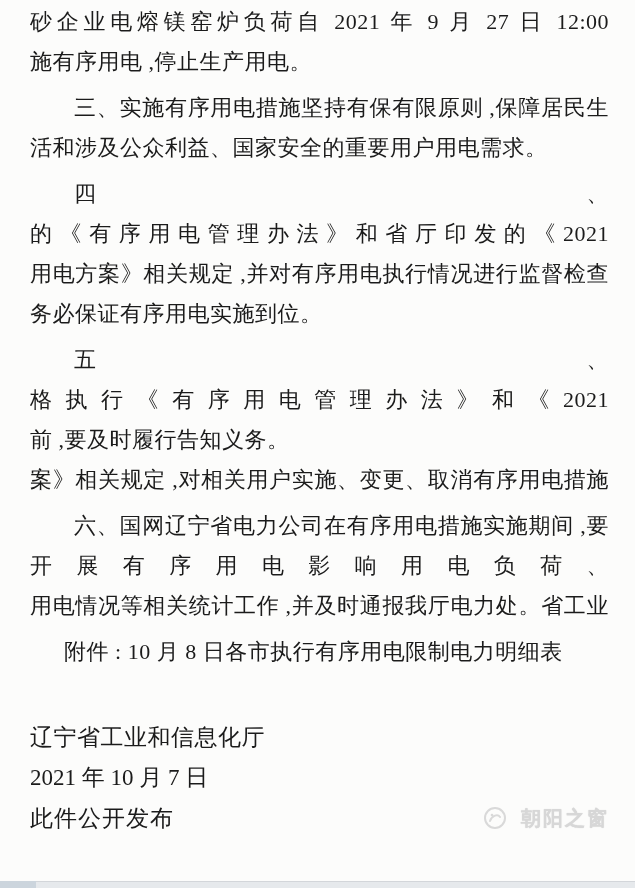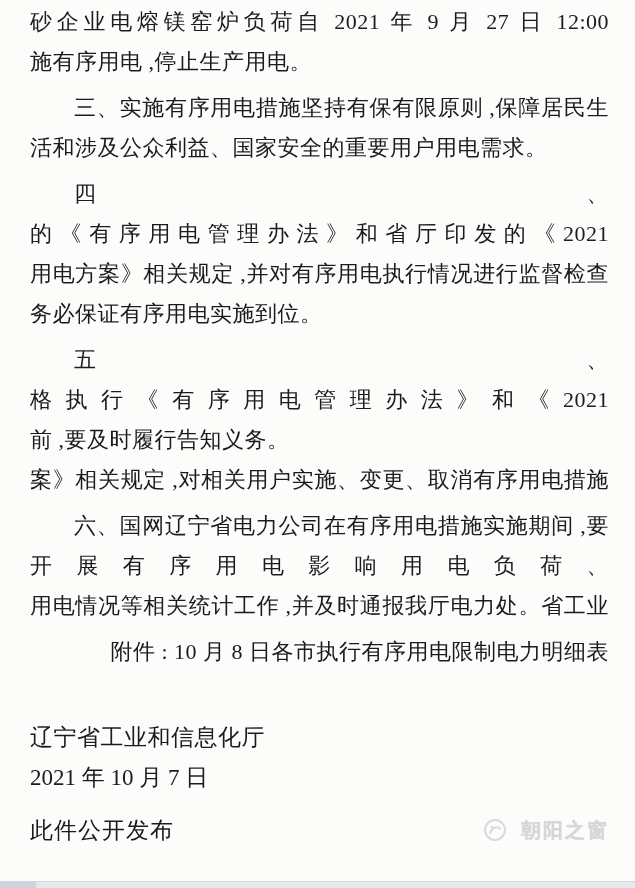--- a/index.html
+++ b/index.html
@@ -24,39 +24,39 @@
     white-space: normal;
     word-break: keep-all;
     letter-spacing: 0.5px;
   }
   .jf {
     text-align: justify;
     text-align-last: justify;
     text-justify: inter-ideograph;
   }
   .ind { text-indent: 2em; }
-  .ind-s { text-indent: 1.55em; text-align: right; }
+  .ind-s { text-indent: 1.55em; }
   .sig-issuer {
     font-size: 23px;
     line-height: 40px;
     height: 40px;
     text-align: left;
     padding-right: 99px;
     margin-top: 46px;
     letter-spacing: 0.5px;
   }
   .sig-date {
     font-size: 23px;
     line-height: 40px;
     height: 40px;
     text-align: left;
     padding-right: 113px;
   }
   .footer-row {
-    margin-top: 12px;
+    margin-top: 0;
     height: 40px;
     display: flex;
     justify-content: space-between;
     align-items: center;
   }
   .footer-note { font-size: 23px; letter-spacing: 1px; }
   .watermark {
     display: flex;
     align-items: center;
     gap: 14px;

